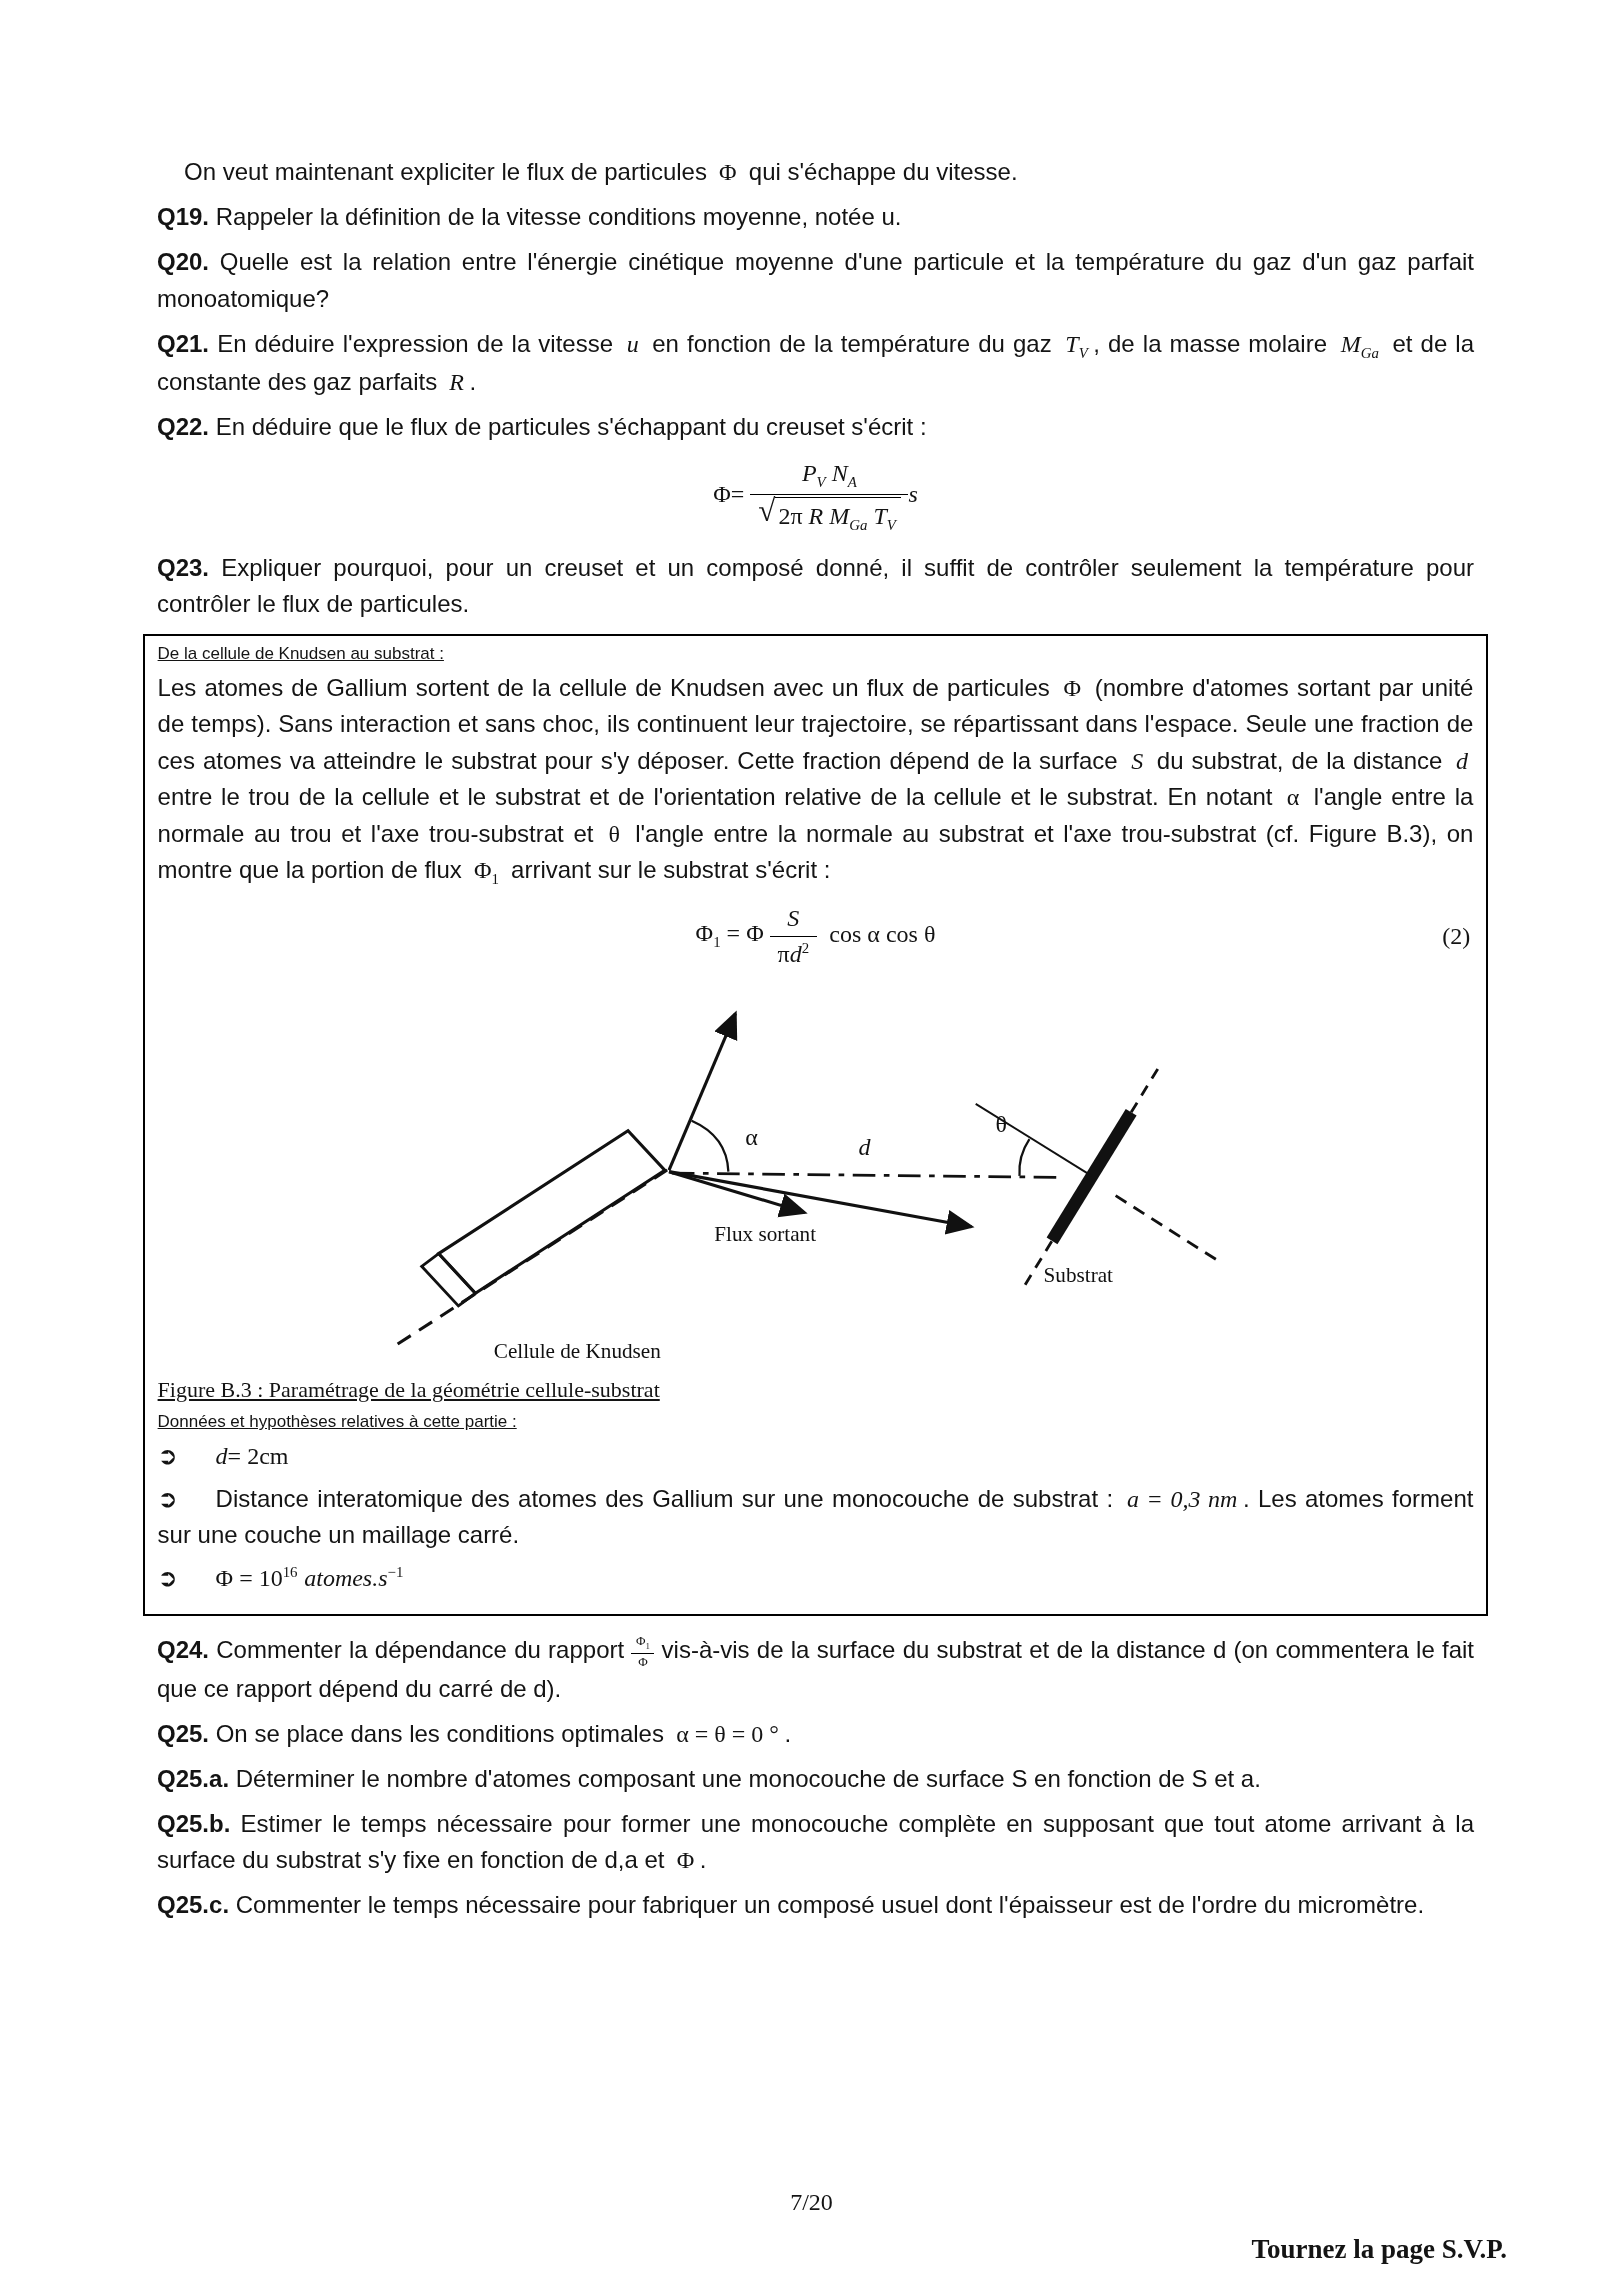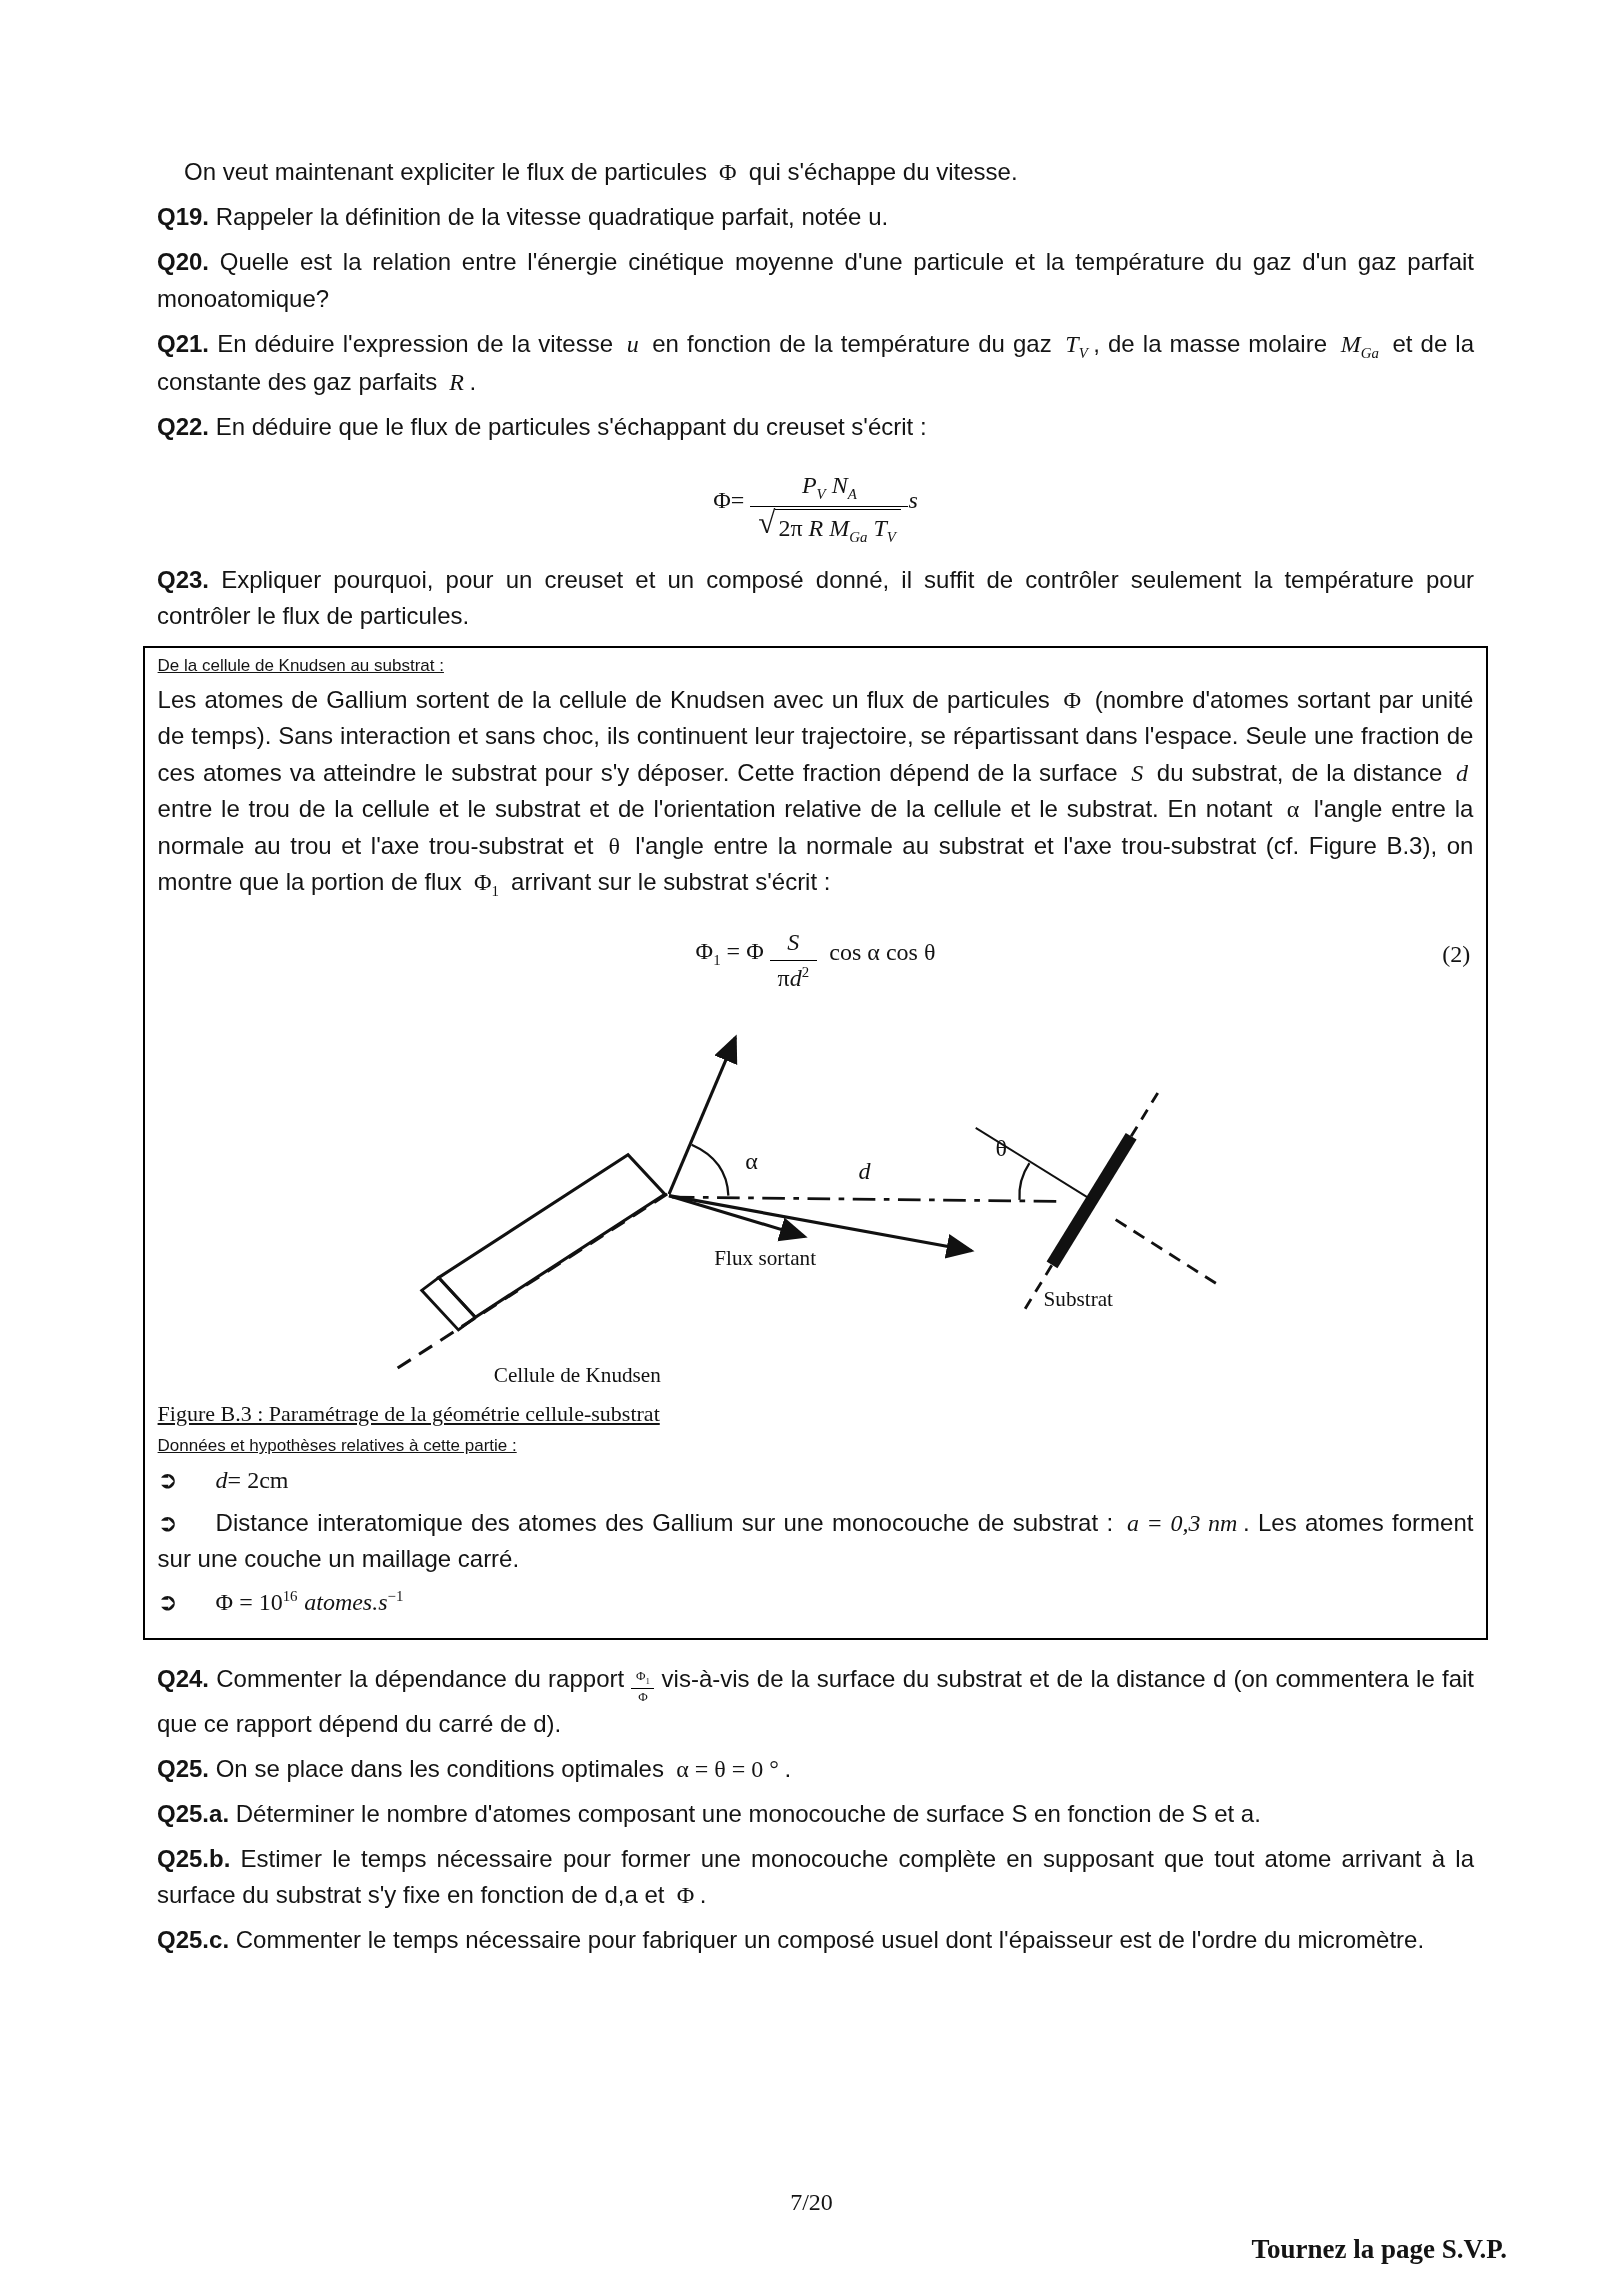--- a/index.html
+++ b/index.html
@@ -17,21 +17,21 @@
   
   .m  { font-family:"Liberation Serif", serif; font-style:italic; }
   .sm { font-family:"Liberation Serif", serif; font-style:normal; }
   .gm { font-family:"Liberation Serif", serif; font-style:normal; }
   .mw { padding:0 5.5px; white-space:nowrap; }
   sub { font-size:0.62em; }
   sup { font-size:0.62em; }
   
   .equation { text-align:center; font-family:"Liberation Serif", serif; font-size:24px; margin:12.6px 0 15.7px; }
   .frac { display:inline-block; vertical-align:middle; text-align:center; line-height:1.25; }
-  .frac > .num { display:block; padding:0 7.9px 2.4px; border-bottom:1.7px solid #000;margin-top:12px; }
+  .frac > .num { display:block; padding:0 7.9px 2.4px; border-bottom:1.7px solid #000; }
   .frac > .den { display:block; padding:2.4px 7.9px 0; }
   .sqrt { display:inline-flex; align-items:flex-start; }
   .sqrt .rad { font-size:1.3em; line-height:1; transform:translateY(-2.4px); }
   .sqrt .body { border-top:1.7px solid #000; padding:2.4px 4.7px 0 3.1px; }
   .trig { padding-left:6.3px; }
   .eq2wrap { position:relative; }
   .eqnum { position:absolute; right:3.1px; top:50%; transform:translateY(-50%); font-family:"Liberation Serif", serif; font-size:24px; }
   .frac.inline { font-size:13px; }
   .frac.inline > .num { padding:0 4.7px 0.8px; }
   .frac.inline > .den { padding:0.8px 4.7px 0; }
@@ -60,21 +60,21 @@
 <div class="page">
 
   <p class="para indent">
     <span>On veut maintenant expliciter le flux de particules</span>
     <span class="mw"><span class="gm">Φ</span></span>
     <span>qui s'échappe du vitesse.</span>
   </p>
 
   <p class="para">
     <span class="qlabel">Q19.</span>
-    <span>Rappeler la définition de la vitesse quadratique parfait, notée u.</span>
+    <span>Rappeler la définition de la vitesse conditions moyenne, notée u.</span>
   </p>
 
   <p class="para">
     <span class="qlabel">Q20.</span>
     <span>Quelle est la relation entre l'énergie cinétique moyenne d'une particule et la température du gaz d'un gaz parfait monoatomique?</span>
   </p>
 
   <p class="para">
     <span class="qlabel">Q21.</span>
     <span>En déduire l'expression de la vitesse</span>

